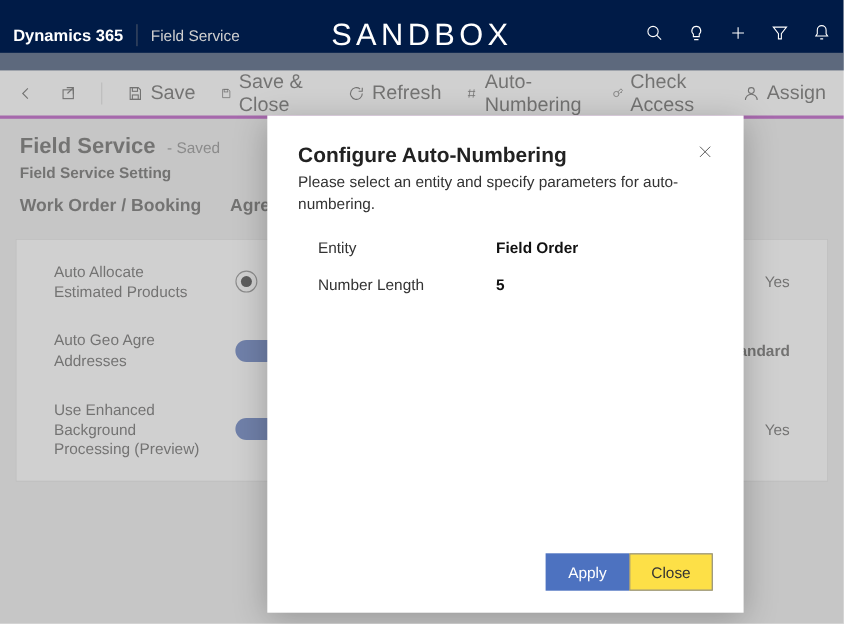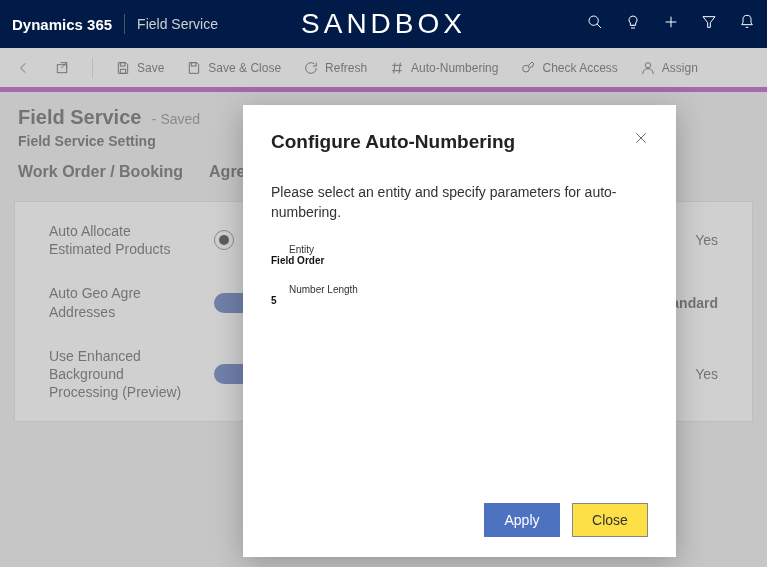--- a/index.html
+++ b/index.html
@@ -1,20 +1,20 @@
 <!DOCTYPE html>
 <html><head>
 <meta charset="utf-8">
 <style>
   * { box-sizing: border-box; margin: 0; padding: 0; font-family: "Segoe UI", Arial, sans-serif; }
   html, body { width: 767px; height: 567px; background: #e8e8e8; overflow: hidden; }
 
   
   .topbar {
-    height: 48px;
+    height: 64px;
     background: #001b47;
     color: #fff;
     display: flex;
     align-items: center;
     padding: 13px 12px;
     position: relative;
   }
   .topbar .brand { font-size: 15px; font-weight: 600; }
   .topbar .divider { width: 1px; height: 20px; background: #4a5568; margin: 0 12px; }
   .topbar .app { font-size: 14px; color: #d0d0d0; }
@@ -30,23 +30,23 @@
   .topbar .right-icons svg { width: 16px; height: 16px; fill: none; stroke: #fff; stroke-width: 1.5; }
 
   
   .cmdbar {
     height: 44px;
     background: #fff;
     display: flex;
     align-items: center;
     padding: 0 16px;
     gap: 22px;
-    border-bottom: 5px solid #a21caf;
+    border-bottom: 3px solid #a21caf;
     color: #323130;
-    font-size: 12px;
+    font-size: 18px;
   }
   .cmdbar .sep { width: 1px; height: 20px; background: #d0d0d0; }
   .cmdbar .cmd { display: flex; align-items: center; gap: 6px; cursor: pointer; }
   .cmdbar svg { width: 16px; height: 16px; fill: none; stroke: #323130; stroke-width: 1.5; }
 
   
   .page {
     padding: 14px 18px 0 18px;
     color: #323130;
   }
@@ -94,26 +94,26 @@
     height: 452px;
     background: #fff;
     box-shadow: 0 6px 28px rgba(0,0,0,0.25);
     padding: 26px 28px 20px 28px;
     display: flex;
     flex-direction: column;
   }
   .dialog .dlg-header { display: flex; justify-content: space-between; align-items: flex-start; gap: 41px; }
   .dialog .dlg-title { font-size: 19px; font-weight: 600; color: #222; }
   .dialog .close svg { width: 14px; height: 14px; stroke: #555; stroke-width: 1.5; fill: none; }
-  .dialog .dlg-desc { font-size: 14px; color: #333; margin-top: 30px; line-height: 1.4; }
+  .dialog .dlg-desc { font-size: 14px; color: #333; margin-top: 3px; line-height: 1.4; }
   .dialog .dlg-form { margin-top: 22px; }
-  .dlg-row { display: flex; margin-bottom: 18px; font-size: 10px; flex-direction: column; }
+  .dlg-row { display: flex; margin-bottom: 18px; font-size: 14px; }
   .dlg-row .k { width: 180px; padding-left: 18px; color: #333; }
   .dlg-row .v { font-weight: 600; color: #111; }
-  .dialog .footer { margin-top: auto; display: flex; justify-content: flex-end; gap: 12px; }
+  .dialog .footer { margin-top: auto; display: flex; justify-content: flex-end; }
   .btn {
     min-width: 76px;
     height: 34px;
     display: flex;
     align-items: center;
     justify-content: center;
     font-size: 14px;
     cursor: pointer;
   }
   .btn.primary { background: #4d72c0; color: #fff; border: none; }

